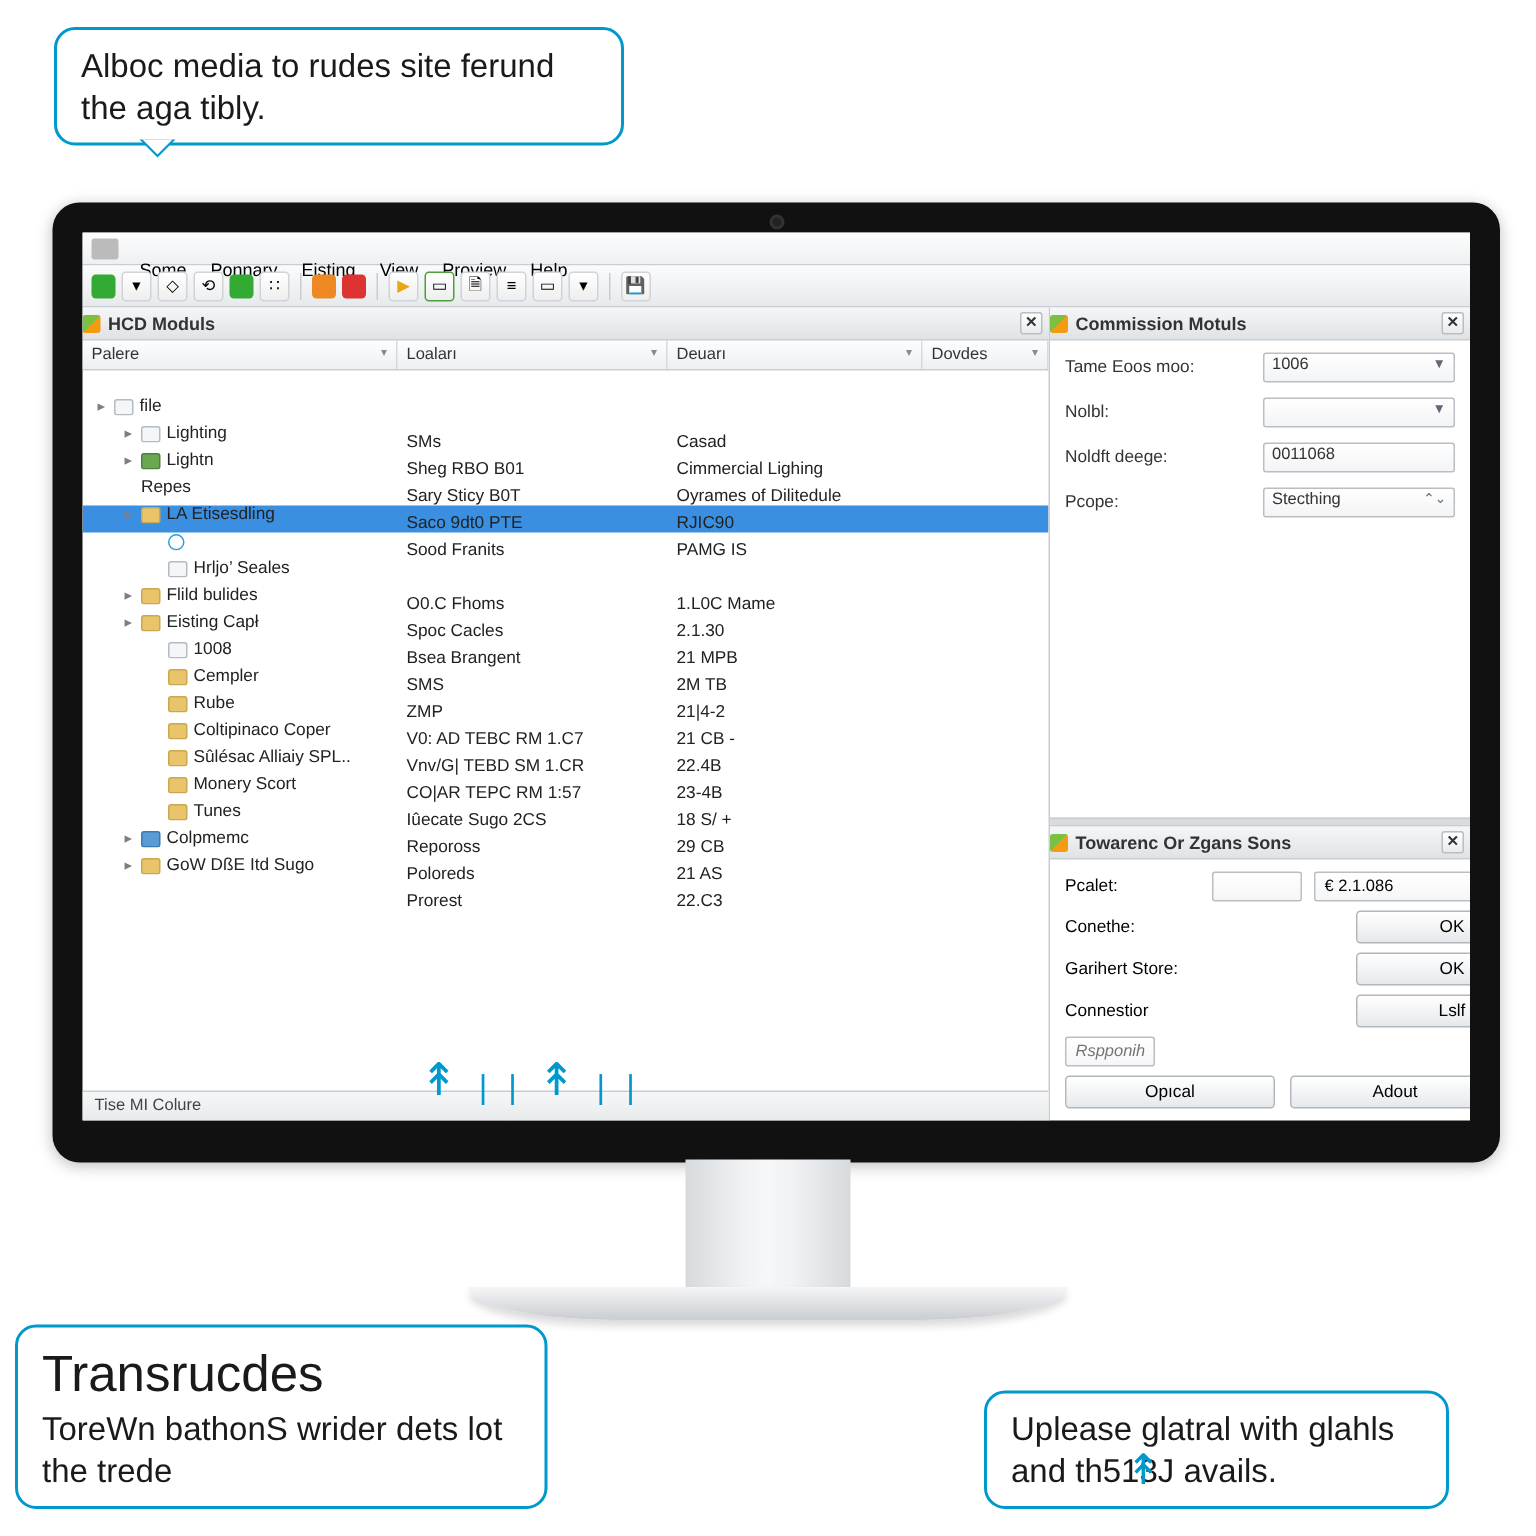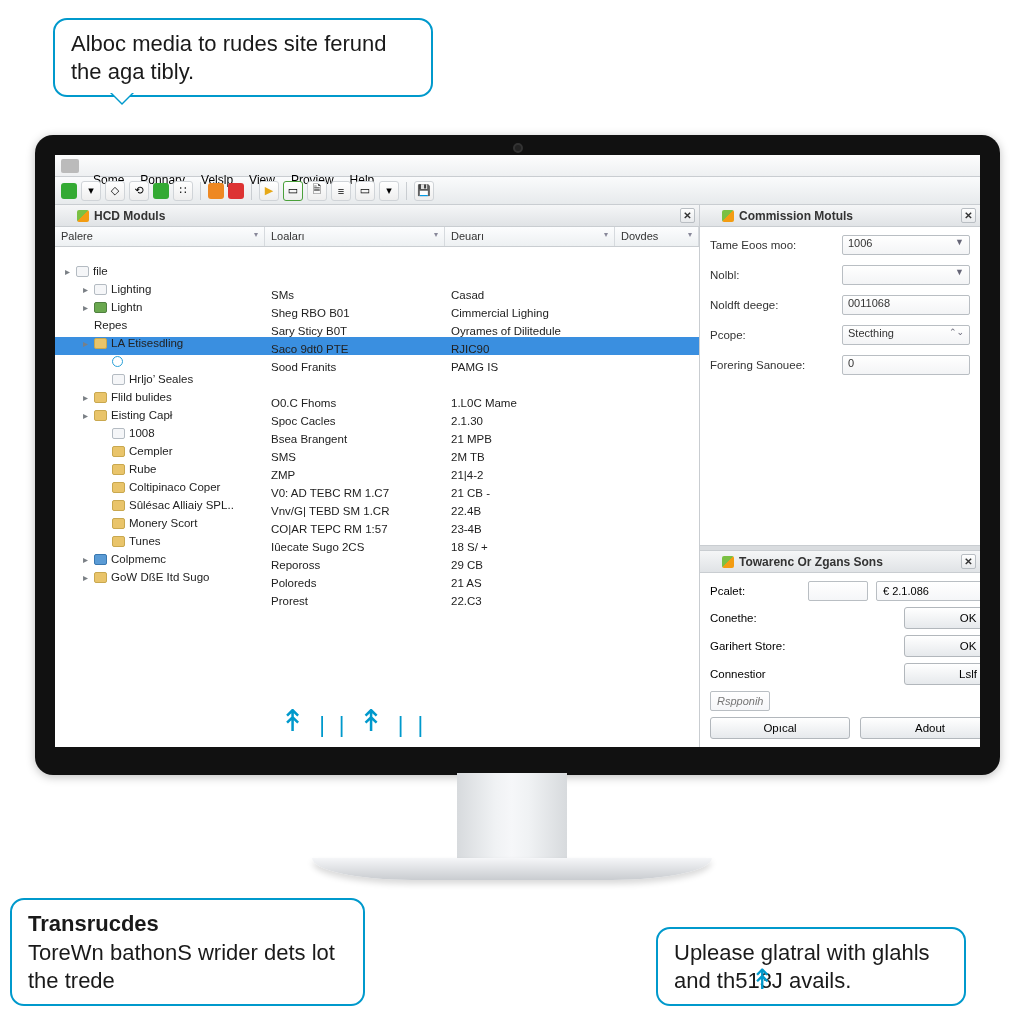--- a/index.html
+++ b/index.html
@@ -13,28 +13,28 @@
 
   .stand-neck { position:absolute; top:773px; left:50%; transform:translateX(-50%);
                 width:110px; height:92px; background:linear-gradient(90deg,#d7dadd,#f0f2f4 35%,#f6f7f9 50%,#f0f2f4 65%,#d7dadd); }
   .stand-base { position:absolute; top:858px; left:50%; transform:translateX(-50%);
                 width:400px; height:22px; background:linear-gradient(180deg,#f5f6f8,#c9ccd0);
                 border-radius:0 0 100px 100px / 0 0 22px 22px; box-shadow:0 4px 6px rgba(0,0,0,.15); }
 
   
   .callout { position:absolute; background:#fff; border:2px solid #0099cc; border-radius:14px;
              padding:10px 16px; font-size:22px; line-height:1.25; color:#1a1a1a; }
-  .callout-top { top:18px; left:53px; width:380px; }
+  .callout-top { top:18px; left:36px; width:380px; }
   .callout-top::after { content:""; position:absolute; left:55px; bottom:-22px; width:0; height:0;
                         border:12px solid transparent; border-top-color:#0099cc; }
   .callout-top::before{ content:""; position:absolute; left:57px; bottom:-18px; width:0; height:0;
                         border:10px solid transparent; border-top-color:#fff; z-index:2; }
 
   .callout-bl { bottom:18px; left:10px; width:355px; }
-  .callout-bl .title { font-weight:700; font-size:22px; display:block; margin-bottom:2px; }
+  .callout-bl .title { font-weight:400; font-size:34px; display:block; margin-bottom:2px; }
 
   .callout-br { bottom:18px; right:58px; width:310px; }
 
   
   .little-arrows { position:absolute; left:225px; bottom:9px; display:flex; gap:14px; align-items:flex-end; }
   .la { color:#0099cc; font-size:22px; }
   .la.big { font-size:30px; }
   .arrow-right-panel { position:absolute; right:250px; bottom:28px; color:#0099cc; font-size:28px; }
 
   
@@ -49,21 +49,21 @@
   .tb-btn { width:20px; height:20px; border:1px solid #d0d4d8; border-radius:3px;
             background:linear-gradient(#fff,#eee); display:flex; align-items:center; justify-content:center;
             font-size:11px; cursor:pointer; }
   .tb-sep { width:1px; height:18px; background:#c9cdd1; margin:0 3px; }
   .sw-green  { background:#3a3; } .sw-red { background:#d33; } .sw-orange { background:#e82; }
   .tb-btn.sw { width:16px; height:16px; border:none; }
 
   
   .workspace { display:flex; height:calc(100% - 50px); }
   .panel-head { height:22px; background:linear-gradient(#f5f6f7,#e0e3e6); border-bottom:1px solid #c9cdd1;
-                display:flex; align-items:center; font-size:12px; font-weight:600; color:#333; padding-left:22px; position:relative; }
+                display:flex; align-items:center; font-size:12px; font-weight:600; color:#333; padding-left:0; position:relative; }
   .panel-head .shield { width:12px; height:12px; margin-right:5px; border-radius:2px;
                         background:linear-gradient(135deg,#7bc043 49.9%,#f39c12 50%); }
   .panel-head .x { position:absolute; right:4px; top:3px; width:15px; height:15px; border:1px solid #b9bec3;
                    border-radius:2px; background:linear-gradient(#fff,#e8eaec); text-align:center; font-size:10px;
                    line-height:13px; cursor:pointer; }
 
   
   .left-panel { flex:1; border-right:1px solid #c9cdd1; display:flex; flex-direction:column; }
   .col-headers { display:grid; grid-template-columns:210px 180px 170px 1fr;
                  height:20px; background:linear-gradient(#fcfdfe,#edf0f2); border-bottom:1px solid #c9cdd1;
@@ -119,21 +119,21 @@
 <div class="callout callout-br">Uplease glatral with glahls and th513J avails.</div>
 
 <div class="monitor">
   <div class="webcam"></div>
   <div class="screen">
 
     <div class="menubar">
       <div class="logo"></div>
       <span>Some</span>
       <span>Ponnary</span>
-      <span>Velslp</span>
+      <span>Eisting</span>
       <span>View</span>
       <span>Proview</span>
       <span>Help</span>
     </div>
 
     <div class="toolbar">
       <div class="tb-btn sw sw-green"></div>
       <div class="tb-btn">▾</div>
       <div class="tb-btn">◇</div>
       <div class="tb-btn">⟲</div>
@@ -341,20 +341,21 @@
               <div class="c1">
                 <span class="tw">▸</span>
                 <span class="ic "></span>
                 <span>GoW DßE Itd Sugo</span>
               </div>
               <div class="c2">Prorest</div>
               <div class="c3">22.C3</div>
               <div class="c4"></div>
             </div>
           </div>
+        <div class="statusbar">Tise MI Colure</div>
       </div>
 
       <div class="right-col">
         <div class="panel-head">
           <span class="shield"></span>
           <span>Commission Motuls</span>
           <span class="x">✕</span>
         </div>
         <div class="props" id="props">
             <div class="field">
@@ -375,26 +376,20 @@
               <label>Noldft deege:</label>
               <div class="ctrl">
                 <span>0011068</span>
               </div>
             </div>
             <div class="field">
               <label>Pcope:</label>
               <div class="ctrl">
                 <span>Stecthing</span>
                 <span class="chev">⌃⌄</span>
-              </div>
-            </div>
-            <div class="field">
-              <label>Forering Sanouee:</label>
-              <div class="ctrl">
-                <span>0</span>
               </div>
             </div>
           </div>
 
         <div class="panel-mid-split"></div>
 
         <div class="panel-head">
           <span class="shield"></span>
           <span>Towarenc Or Zgans Sons</span>
           <span class="x">✕</span>

